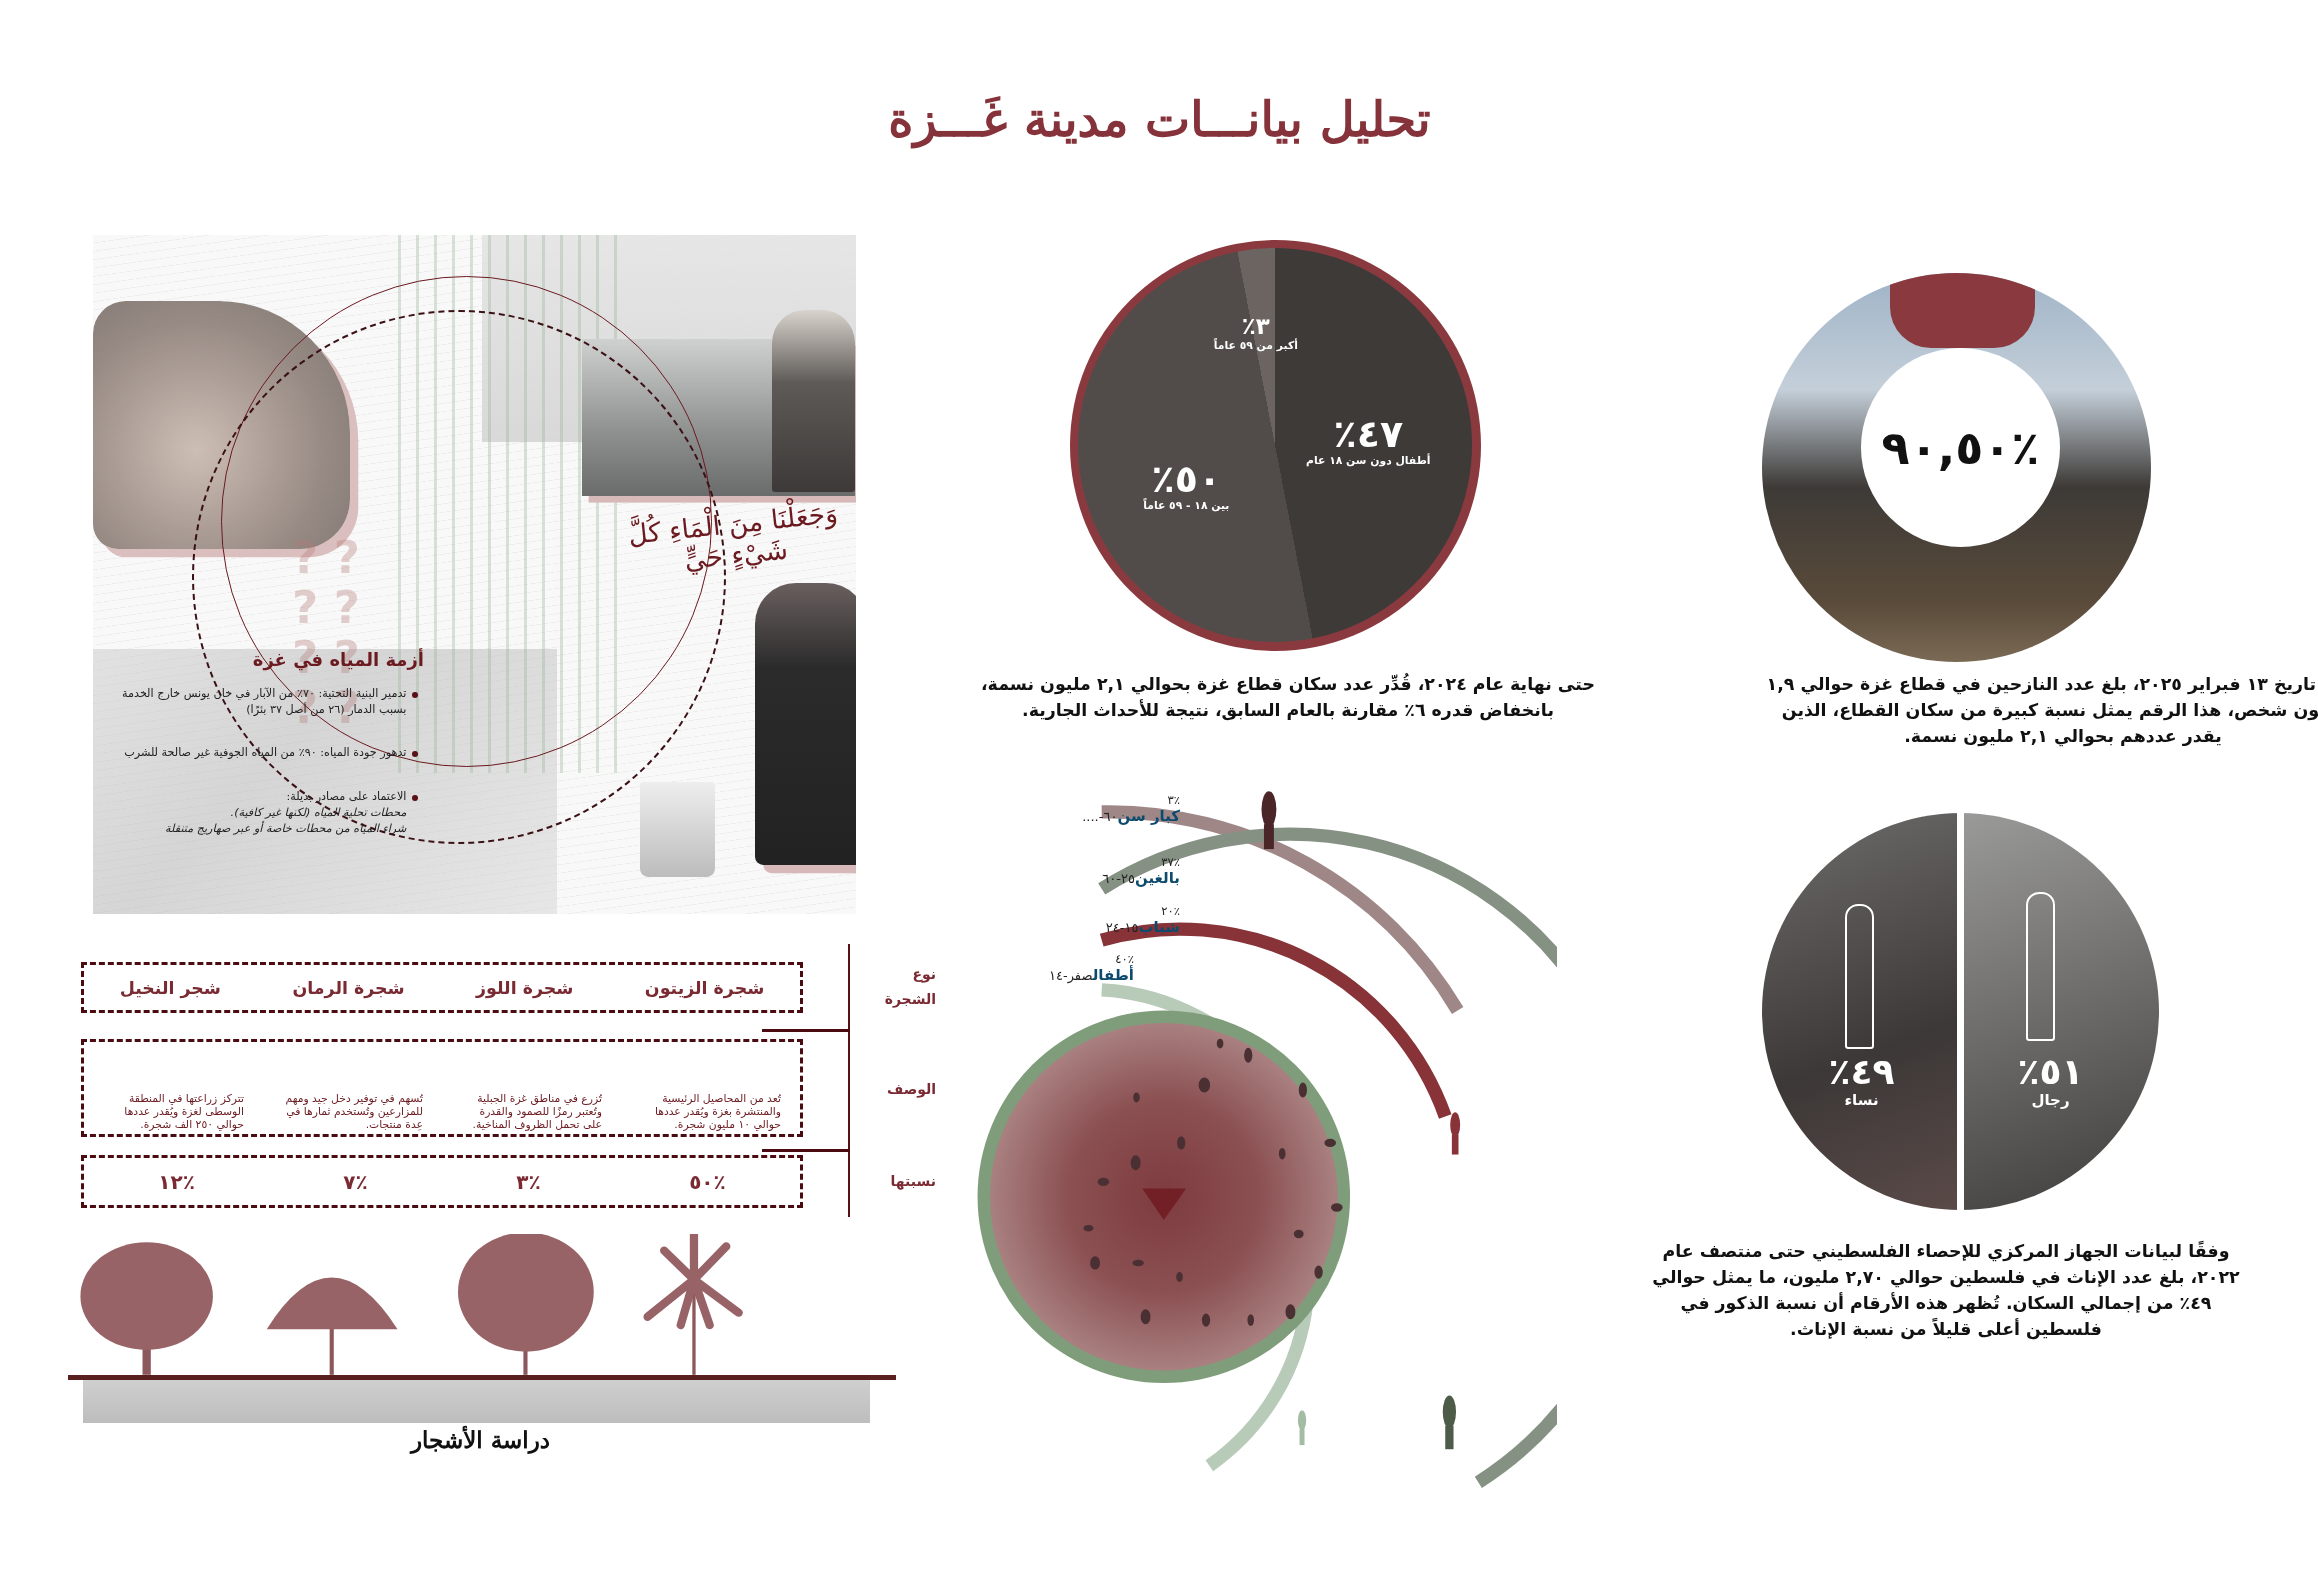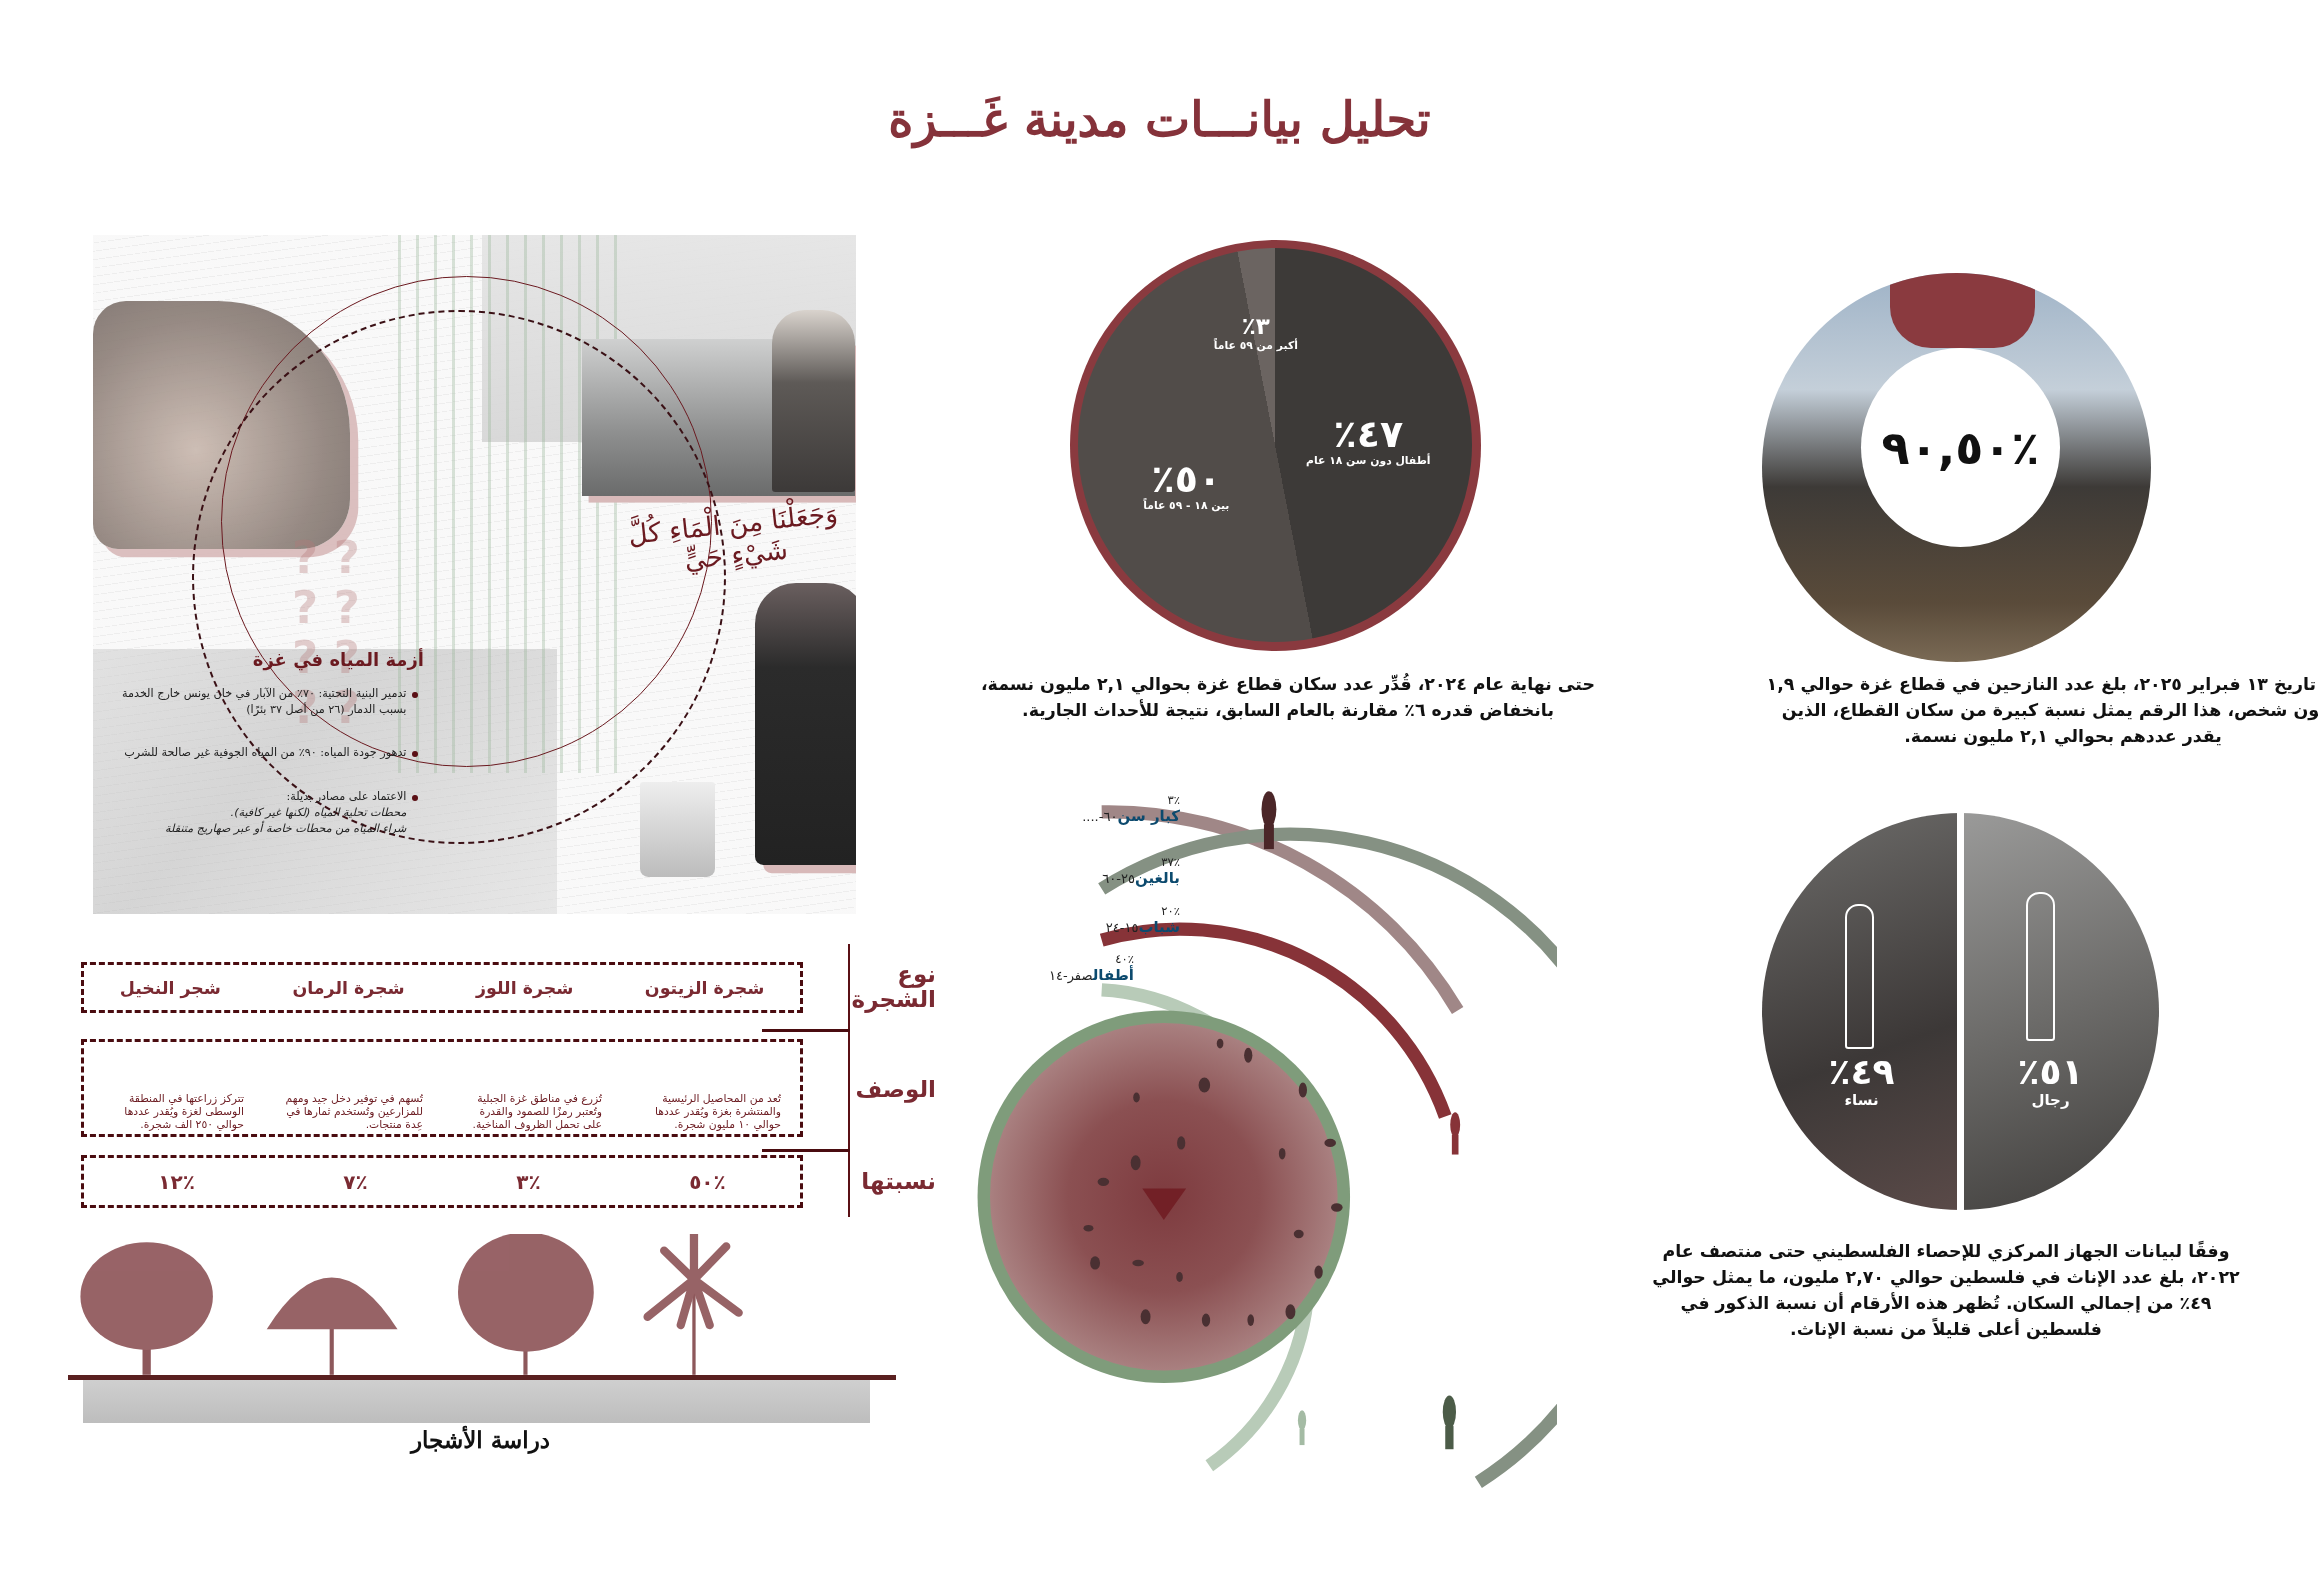--- a/index.html
+++ b/index.html
@@ -33,21 +33,21 @@
   .row-box{border:3.3px dashed #4a0c10;box-sizing:border-box;}
   .tree-names{left:81px;top:962px;width:722px;height:51px;display:flex;flex-direction:row-reverse;justify-content:space-around;align-items:center;}
   .tree-names span{font-weight:bold;font-size:17.4px;color:#7a2a32;}
   .tree-desc{left:81px;top:1039px;width:722px;height:98px;display:flex;flex-direction:row-reverse;justify-content:space-around;align-items:flex-start;padding-top:10px;}
   .tree-desc span{font-size:10.8px;color:#6b1a20;width:141px;line-height:13.2px;text-align:right;margin-top:40px;}
   .tree-pct{left:81px;top:1155px;width:722px;height:53px;display:flex;flex-direction:row-reverse;justify-content:space-around;align-items:center;}
   .tree-pct span{font-weight:bold;font-size:20px;color:#7a2a32;}
   .vline{left:848px;top:944px;width:1.7px;height:273px;background:#5a1015;}
   .hline1{left:762px;top:1029px;width:88px;height:3.3px;background:#4a0c10;}
   .hline2{left:762px;top:1149px;width:88px;height:3.3px;background:#4a0c10;}
-  .hdr{font-weight:bold;font-size:23px;color:#7a2a32;text-align:right;width:75px;line-height:25px;}
+  .hdr{font-weight:bold;font-size:14px;color:#7a2a32;text-align:right;width:75px;line-height:25px;}
   .trees-ground{left:68px;top:1375px;width:828px;height:5px;background:#5a2020;}
   .trees-base{left:83px;top:1380px;width:787px;height:43px;background:linear-gradient(#cfcfcf,#bdbdbd);}
   .trees-caption{left:0;top:1426px;width:961px;text-align:center;font-family:"DejaVu Serif",serif;font-weight:bold;font-size:23px;color:#111;}
 
   
   .pie{left:1070px;top:240px;width:411px;height:411px;border-radius:50%;background:#8a3a3f;}
   .pie-inner{position:absolute;left:8.3px;top:8.3px;width:394px;height:394px;border-radius:50%;overflow:hidden;
      background:conic-gradient(#3d3a38 0deg 169deg,#514c49 169deg 349deg,#6b6461 349deg 360deg);}
   .pie-lbl{position:absolute;color:#fff;text-align:center;font-weight:bold;}
   .pie-lbl .v{font-size:38px;line-height:40px;display:block;}

